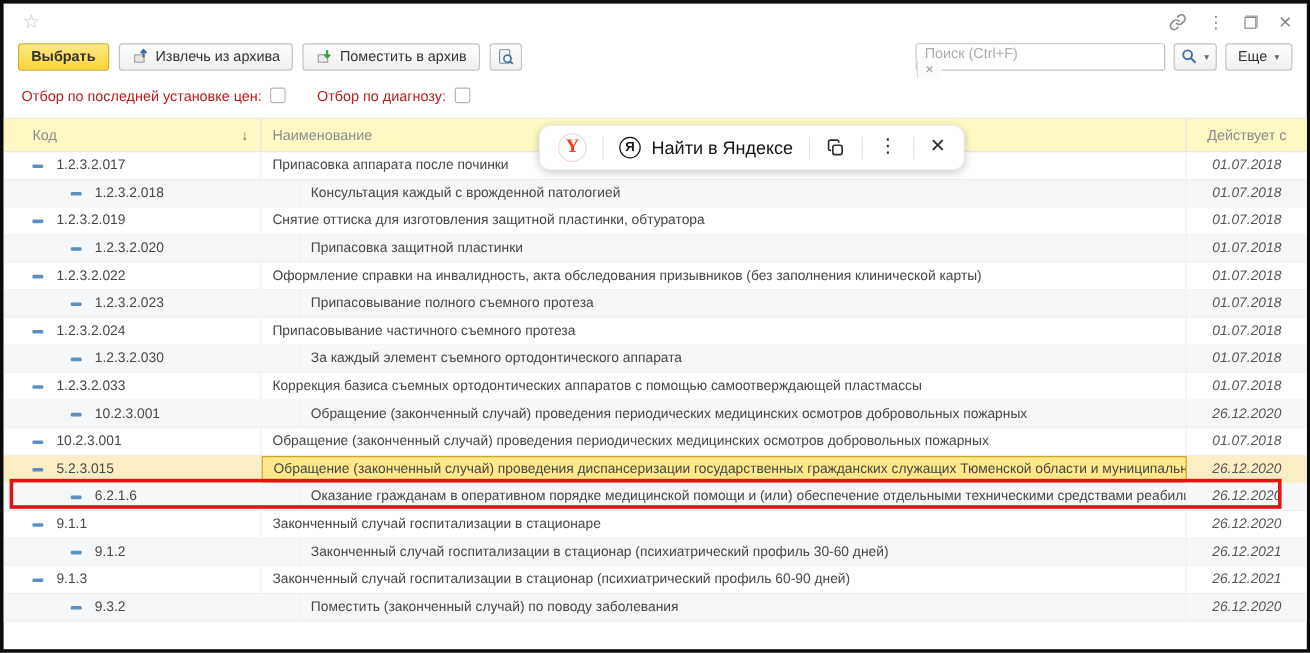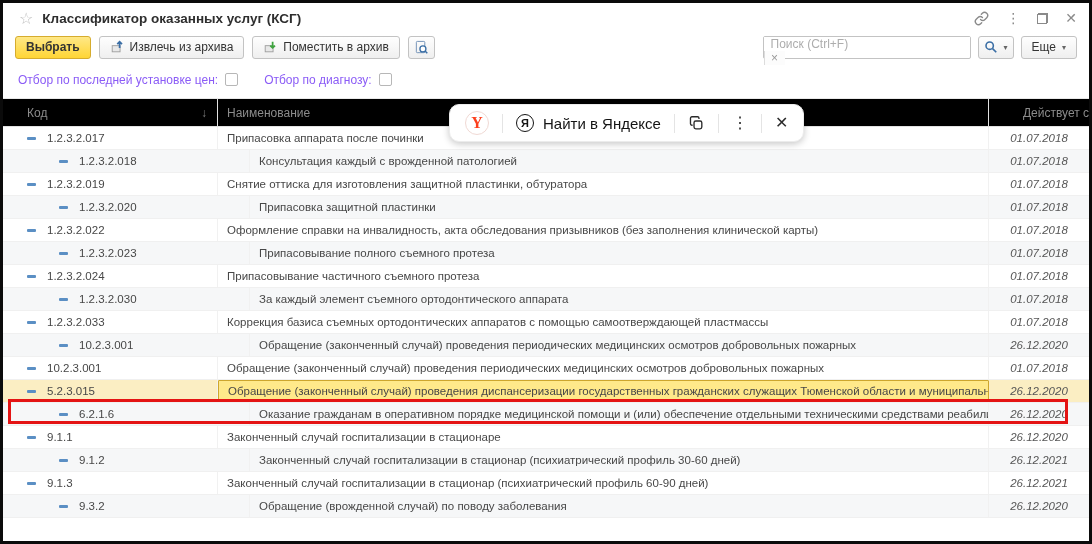--- a/index.html
+++ b/index.html
@@ -28,31 +28,31 @@
   .btn-icononly { padding:0 5px; }
   .searchgroup { margin-left:auto; display:flex; align-items:center; gap:7px; }
   .search-wrap { display:flex; align-items:stretch; width:208px; height:23px; border:1px solid #c3c3c3; border-radius:2px; background:#fff;flex-direction:column; }
   .search-wrap input { flex:1; border:0; outline:0; padding:0 7px; font-size:12px; color:#333; font-family:"Liberation Sans",sans-serif; min-width:0; }
   .search-wrap input::placeholder { color:#adadad; }
   .clear-btn { width:21px; display:flex; align-items:center; justify-content:center; border-left:1px solid #dcdcdc;
                color:#9a9a9a; font-size:12px; background:#fcfcfc; cursor:pointer; }
   .caret { font-size:8px; color:#666; }
   
   .filterbar { height:38px; display:flex; align-items:center; gap:26px; padding:0 15px;
-               font-size:12px; color:#8b5cf6; border-bottom:1px solid #e9e9e9; }
+               font-size:12px; color:#b91c1c; border-bottom:1px solid #e9e9e9; }
   .filteritem { display:flex; align-items:center; gap:7px; }
   .checkbox { width:13px; height:13px; border:1px solid #b7b7b7; border-radius:2px; background:#fff; cursor:pointer; }
   
   .grid { position:relative; }
-  .thead { display:flex; align-items:center; height:28px; background:#000000;
+  .thead { display:flex; align-items:center; height:28px; background:#fef9c3;
            border-bottom:1px solid #e2e2e2; font-size:12px; color:#8c8c8c; }
   .h-code { width:215px; height:100%; display:flex; align-items:center; padding-left:24px; border-right:1px solid #e2e2e2; cursor:pointer; }
   .h-sort { margin-left:auto; margin-right:10px; color:#7d7d7d; font-size:12px; }
   .h-name { flex:1; height:100%; display:flex; align-items:center; padding-left:9px; border-right:1px solid #e2e2e2; cursor:pointer;text-align:right; }
-  .h-date { width:100px; text-align:right; cursor:pointer; }
+  .h-date { width:100px; text-align:center; cursor:pointer; }
   .trow { display:flex; align-items:center; height:23px; font-size:11.5px; color:#474747;
           border-bottom:1px solid #f0f0f0; background:#fff; cursor:pointer; }
   .trow.alt { background:#f6f7f8;padding-left:32px; }
   .c-code { width:215px; height:100%; display:flex; align-items:center; gap:11px; padding-left:24px; border-right:1px solid #f1f1f1; }
   .dash { width:9px; height:3px; background:#5b8fc4; border-radius:1px; flex:0 0 auto; }
   .c-name { flex:1; height:100%; display:flex; align-items:center; padding:0 9px; border-right:1px solid #f1f1f1;
             white-space:nowrap; overflow:hidden; min-width:0; }
   .c-date { width:100px; text-align:center; color:#565656;font-style:italic; }
   .trow.hl { background:#fbeec3; }
   .trow.hl .c-name { background:#ffe98a; border:1px solid #cda62d; border-radius:1px; }
@@ -72,21 +72,20 @@
   .yglyph { font-size:16px; color:#2b2b2b; cursor:pointer; line-height:1; }
   .ycopy { cursor:pointer; display:flex; }
 </style>
 </head>
 <body>
 
 <div class="frame">
 
   <div class="titlebar">
     <span class="star">☆</span>
-    <span class="title">Классификатор оказанных услуг (КСГ)</span>
     <span class="tb-spacer"></span>
     <span class="winicons">
       <span style="display:flex;cursor:pointer;">
         <svg width="15" height="15" viewBox="0 0 24 24" fill="none" stroke="#8a8a8a" stroke-width="2.2" stroke-linecap="round">
           <path d="M10.5 13.5a5 5 0 0 0 7.07 0l2.83-2.83a5 5 0 0 0-7.07-7.07l-1.6 1.6"></path>
           <path d="M13.5 10.5a5 5 0 0 0-7.07 0L3.6 13.33a5 5 0 0 0 7.07 7.07l1.6-1.6"></path>
         </svg>
       </span>
       <span class="glyph">⋮</span>
       <span class="ic-restore"></span>
@@ -311,21 +310,21 @@
     </div>
     <div class="c-name">Законченный случай госпитализации в стационар (психиатрический профиль 60-90 дней)</div>
     <div class="c-date">26.12.2021</div>
   </div>
 
   <div class="trow alt">
     <div class="c-code">
       <span class="dash"></span>
       <span>9.3.2</span>
     </div>
-    <div class="c-name">Обращение (врожденной случай) по поводу заболевания</div>
+    <div class="c-name">Поместить (законченный случай) по поводу заболевания</div>
     <div class="c-date">26.12.2020</div>
   </div>
 </div>
     <div class="ring" style="top: 300px; left: 5px; width: 1060px; height: 25px;"></div>
   </div>
 
   <div class="ypopup">
     <span class="ylogo">
       <span>Y</span>
     </span>

